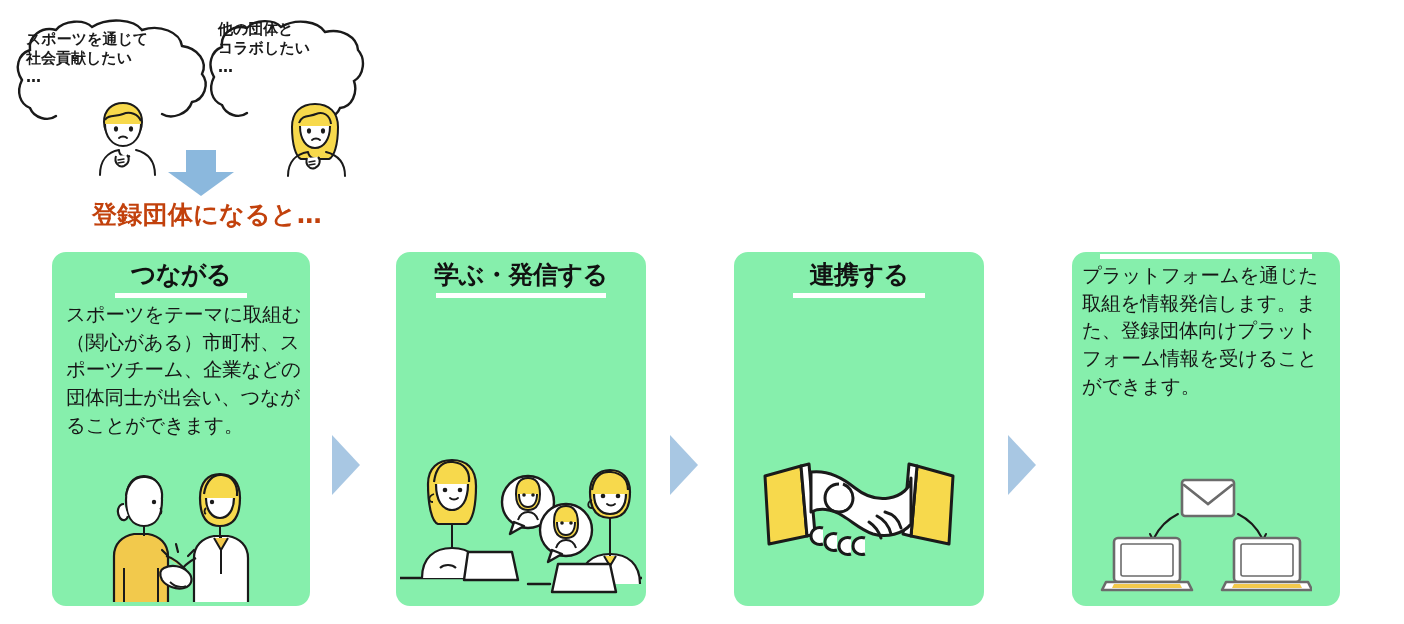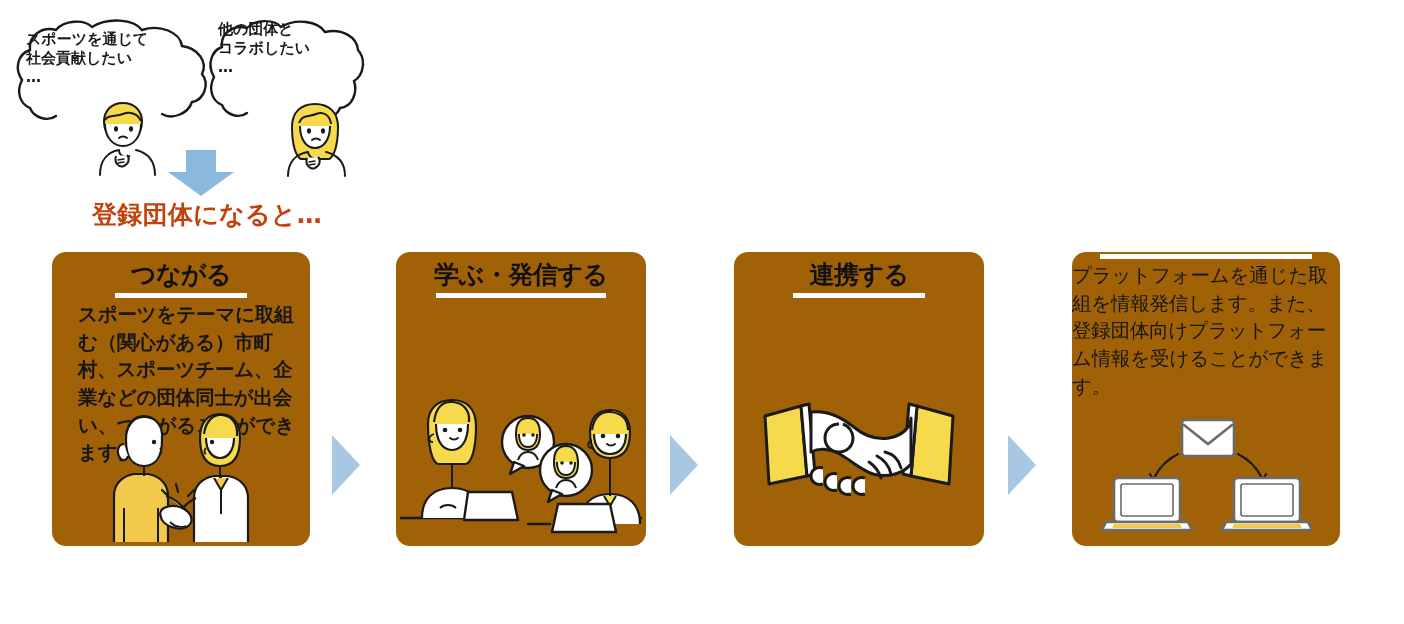--- a/index.html
+++ b/index.html
@@ -64,22 +64,22 @@
   
   #cards-row {
     position: absolute;
     left: 0; top: 252px;
     width: 1404px; height: 360px;
   }
 
   .card {
     position: absolute;
     top: 0;
-    height: 294px;
-    background: #a16207;
+    height: 354px;
+    background: #86efac;
     border-radius: 14px;
     overflow: hidden;
   }
   #card-0 { left: 52px;   width: 258px; }
   #card-1 { left: 396px;  width: 250px; }
   #card-2 { left: 734px;  width: 250px; }
   #card-3 { left: 1072px; width: 268px; }
 
   .card-title {
     text-align: center;
@@ -102,22 +102,22 @@
 
   .card-body {
     font-family: "DejaVu Sans", sans-serif;
     font-size: 19.5px;
     line-height: 1.42;
     color: #161616;
     padding: 0 6px 0 8px;
     text-align: left;
     letter-spacing: -0.2px;
   }
-  #card-0 .card-body { padding-left: 26px; padding-right: 5px; font-weight: bold; }
-  #card-3 .card-body { padding-left: 0; }
+  #card-0 .card-body { padding-left: 14px; padding-right: 5px; }
+  #card-3 .card-body { padding-left: 10px; }
 
   .card-illustration {
     position: absolute;
     bottom: 0;
     width: 100%;
     display: flex;
     justify-content: center;
     align-items: flex-end;
   }
   #illo-0 { bottom: 2px; }

